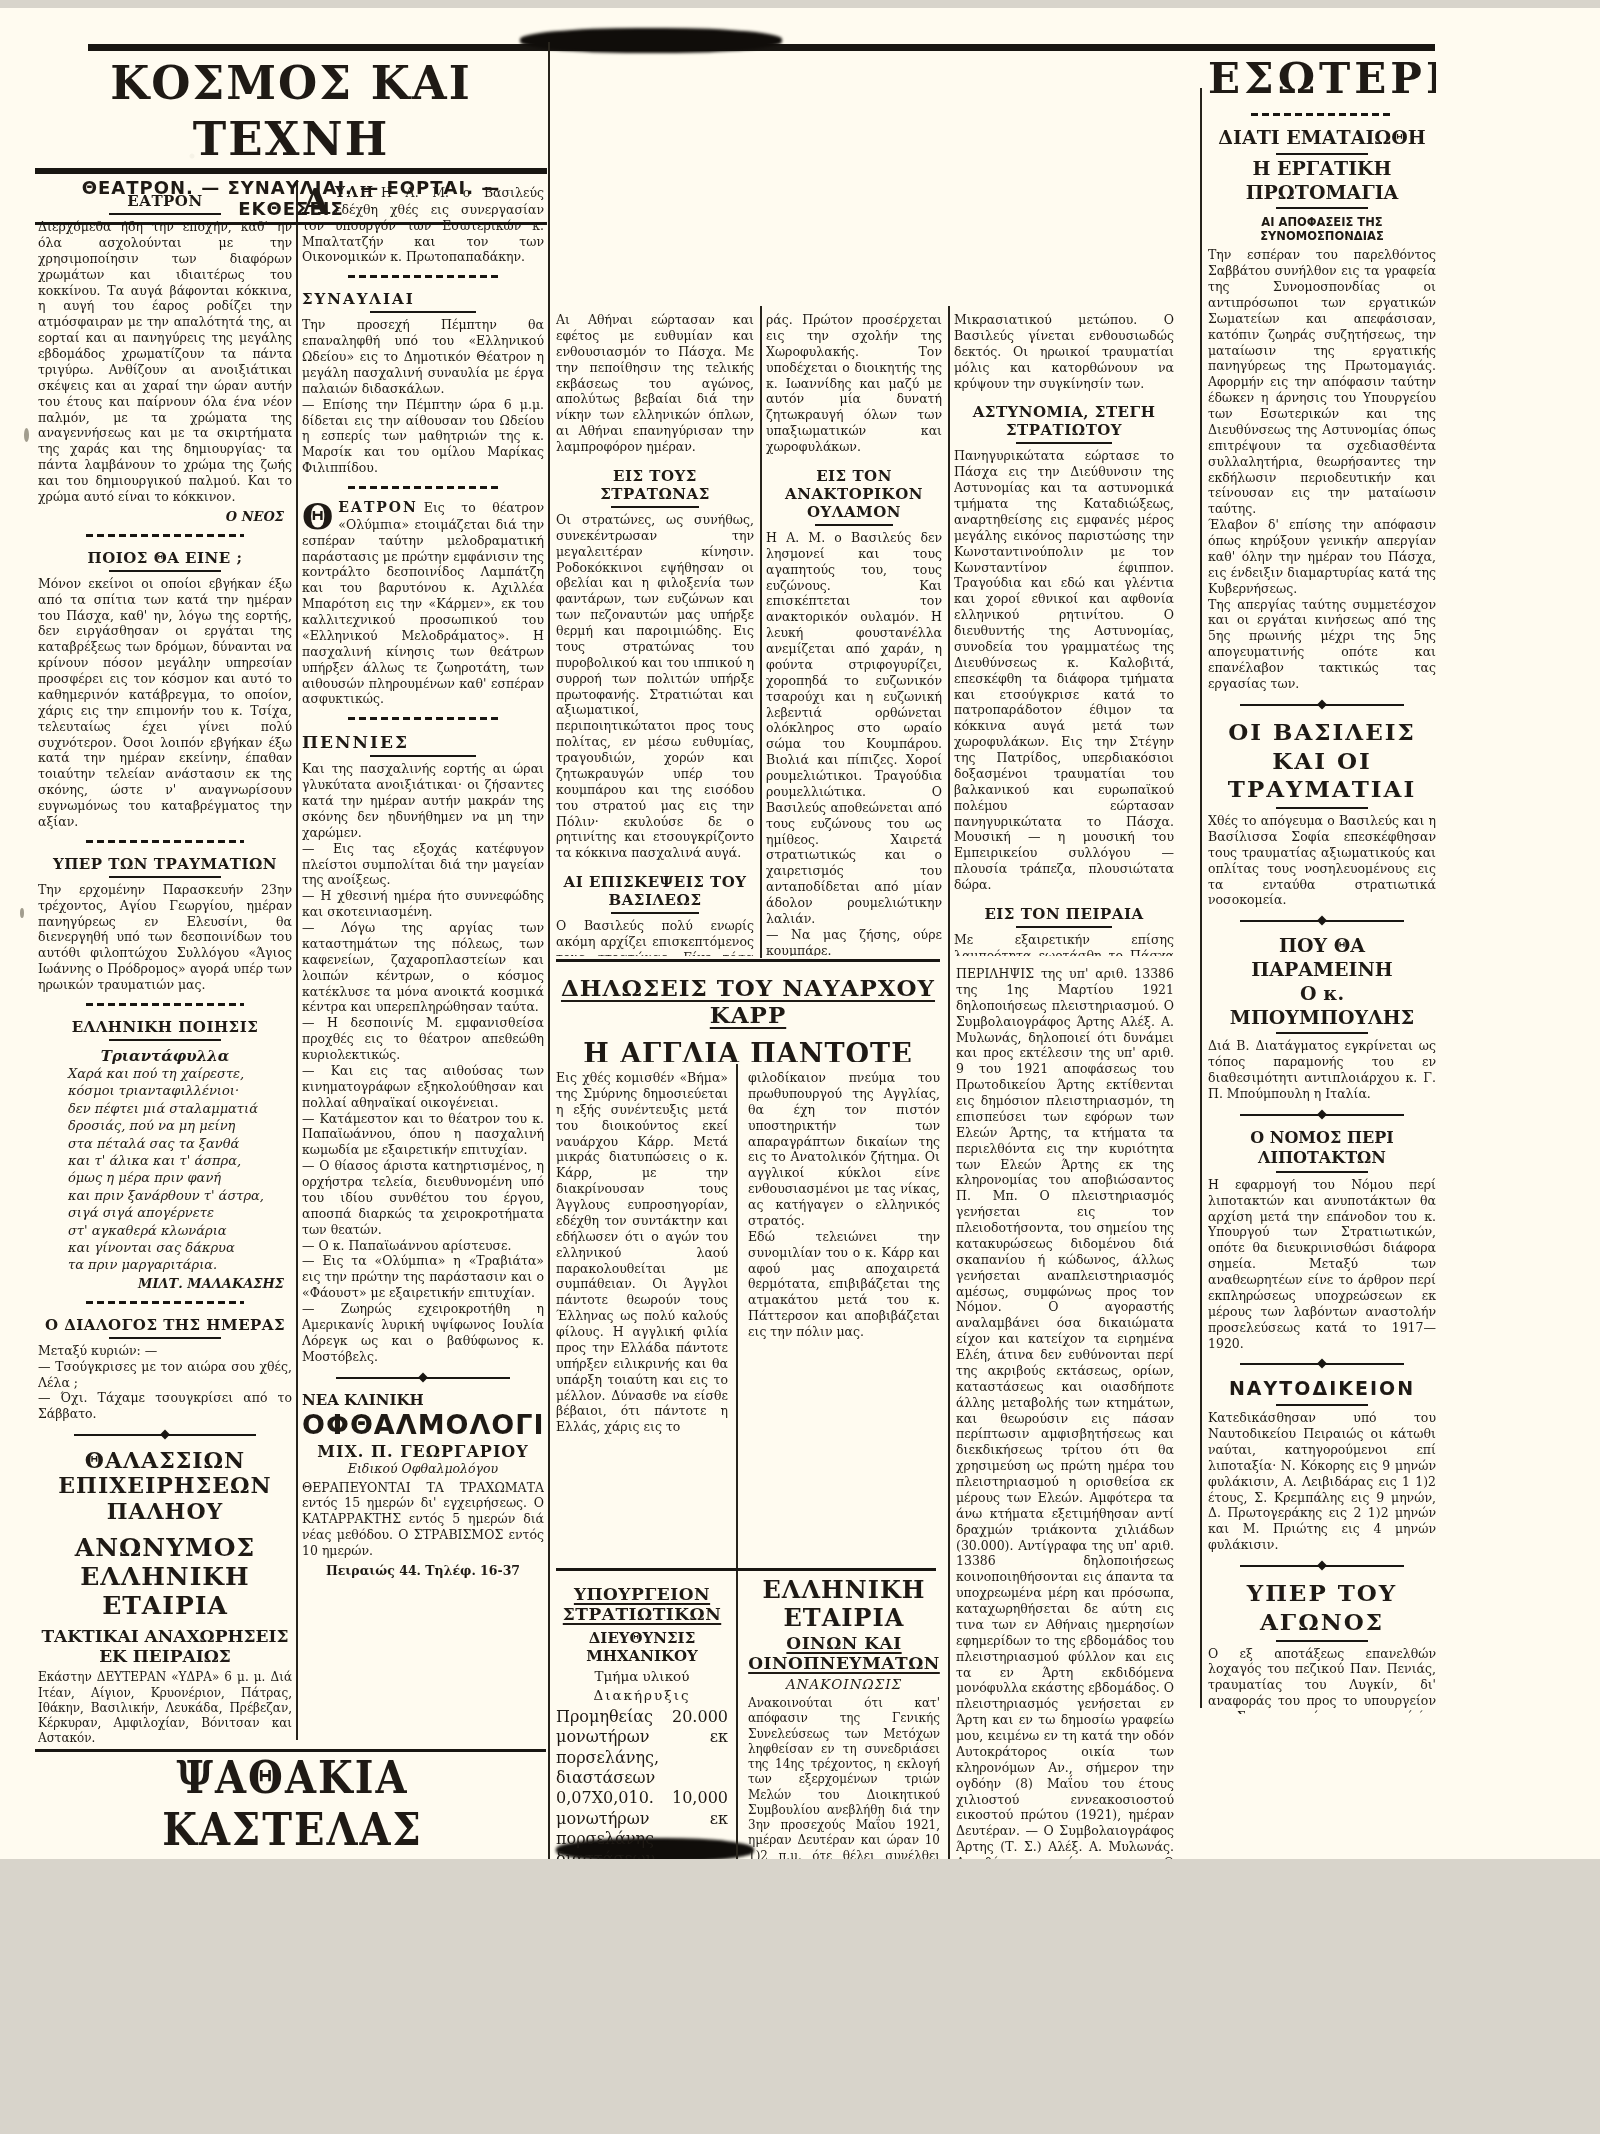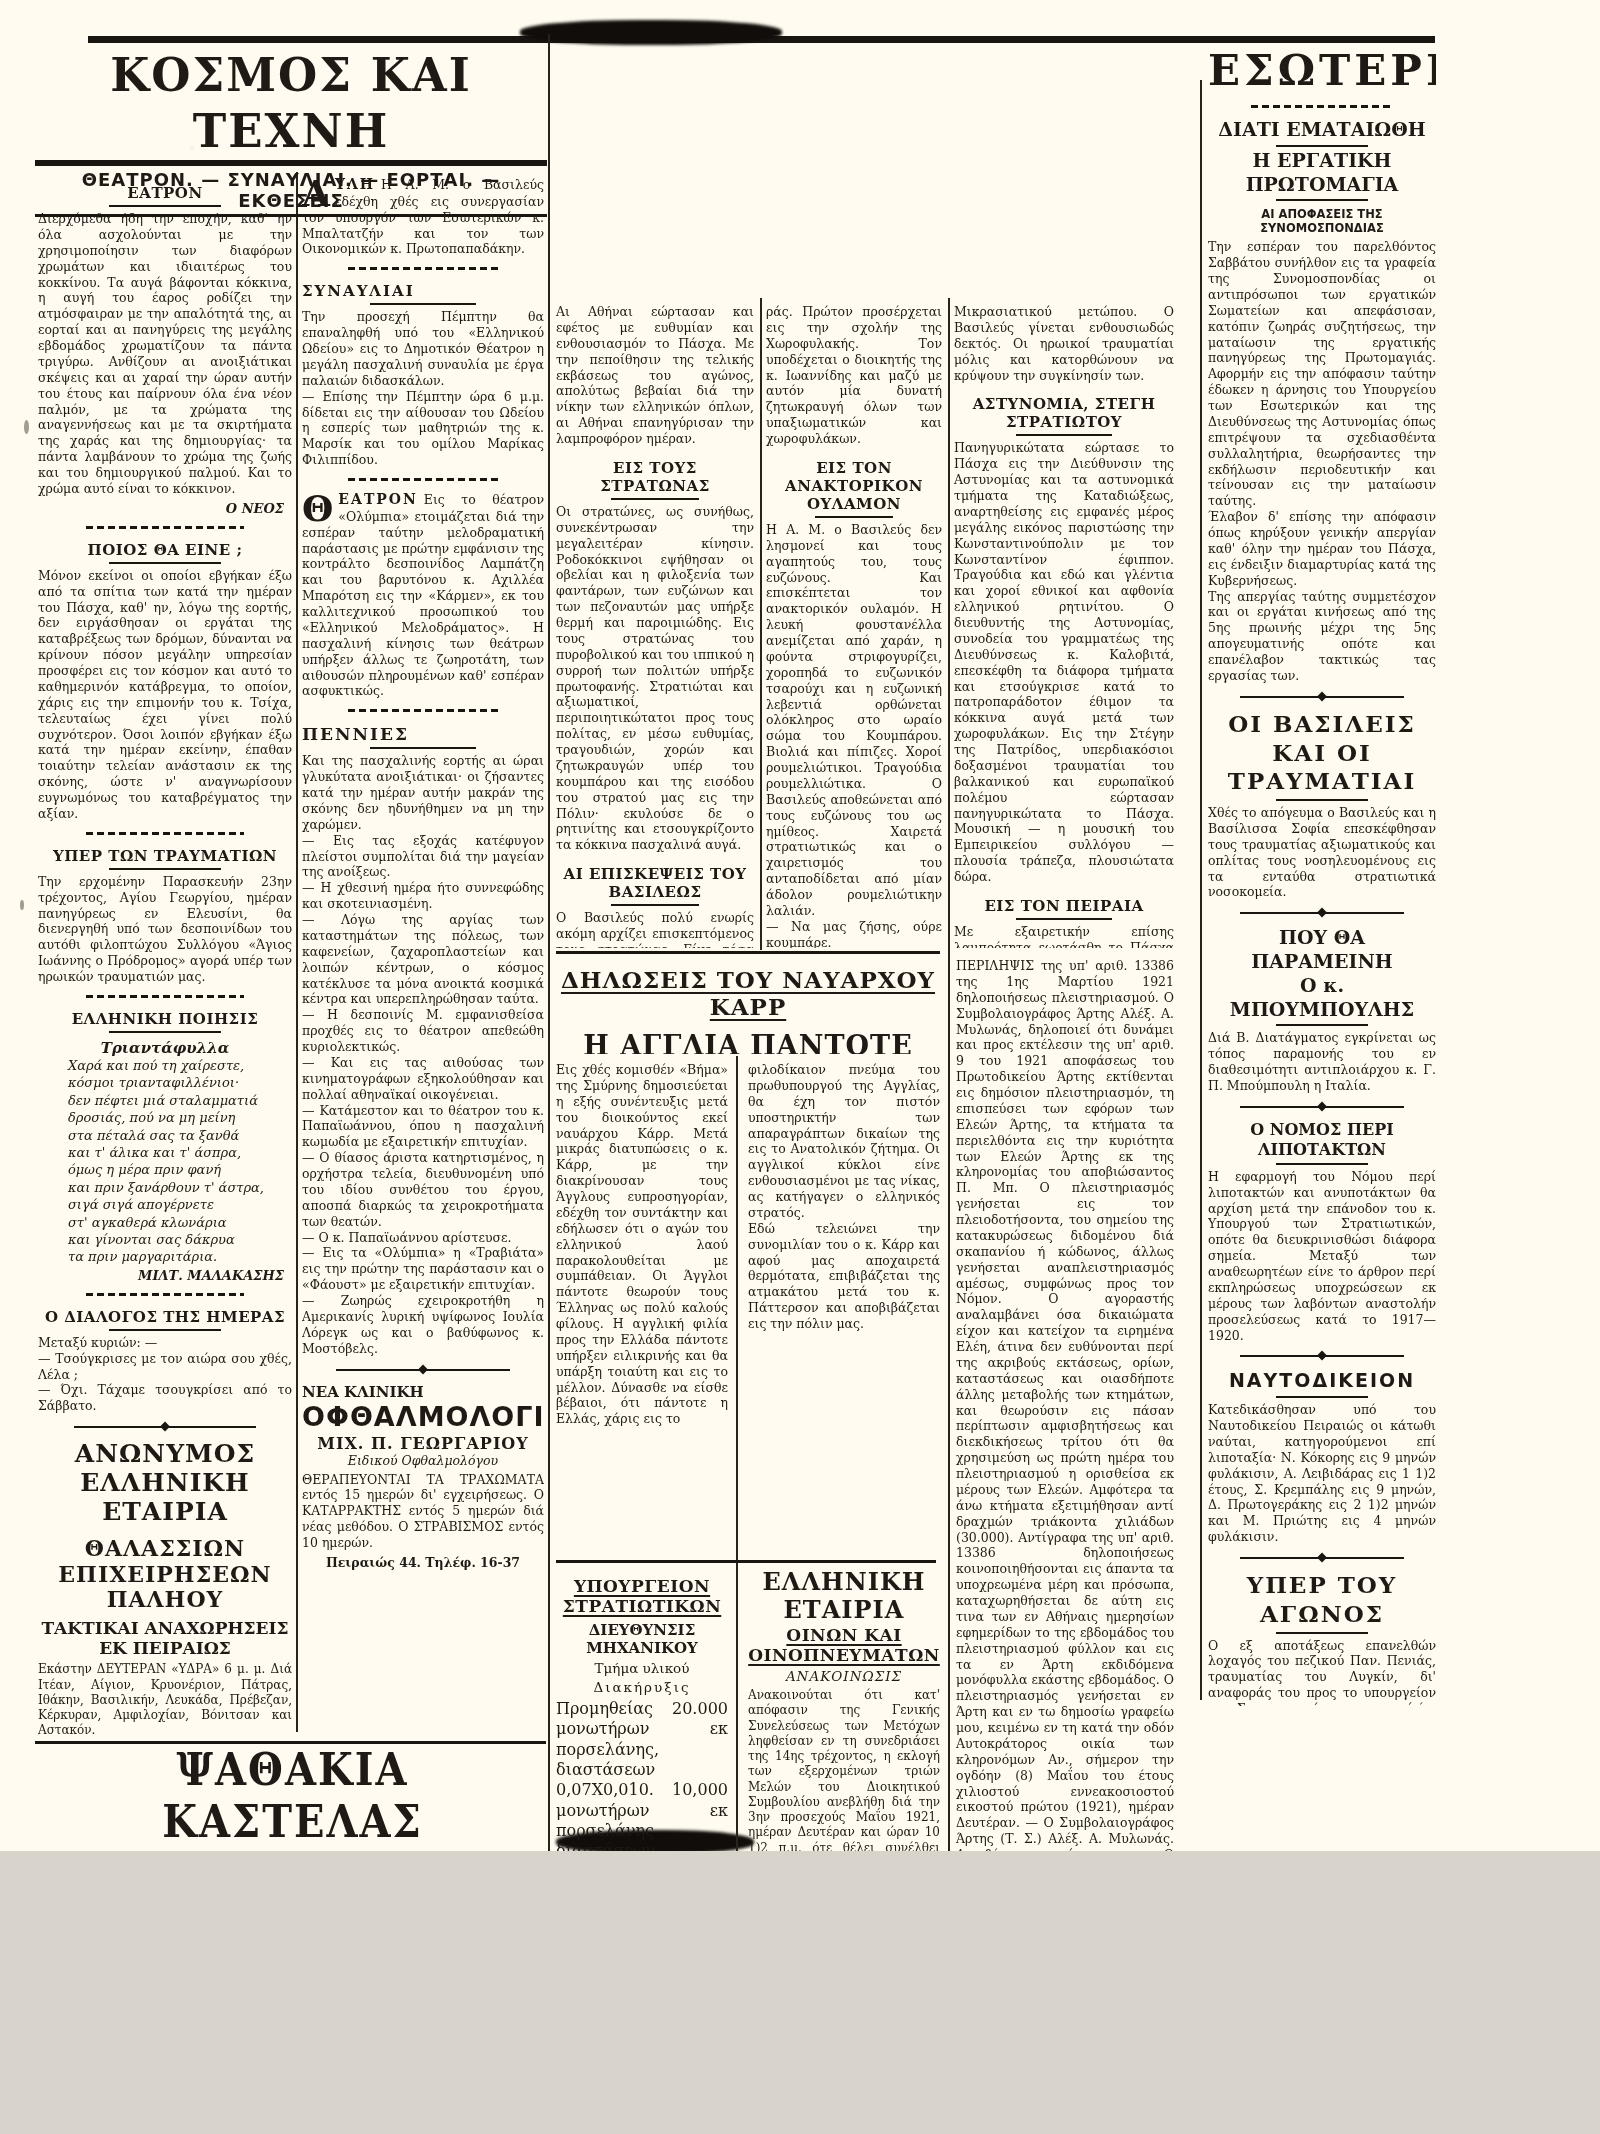--- a/index.html
+++ b/index.html
@@ -1,17 +1,17 @@
 <!DOCTYPE html>
 <html><head>
 <meta charset="utf-8">
 <style>
   html,body{margin:0;padding:0;background:#d8d4cb;}
   .paper{
-    position:relative;width:1600px;height:1851px;margin:0 auto;
+    position:relative;width:1600px;height:1851px;margin:8px auto;
     background:#f6f4ec;
     background-image:
       radial-gradient(circle at 12% 8%, rgba(90,80,60,.05) 0 2px, transparent 3px),
       radial-gradient(circle at 68% 33%, rgba(90,80,60,.05) 0 2px, transparent 3px),
       radial-gradient(circle at 40% 70%, rgba(90,80,60,.04) 0 2px, transparent 3px),
       radial-gradient(circle at 88% 58%, rgba(90,80,60,.04) 0 2px, transparent 3px);
     color:#221e19;
     font-family:"DejaVu Serif","Liberation Serif",serif;
     overflow:hidden;
     filter:contrast(1.04) sepia(.05);
@@ -147,22 +147,22 @@
     </article>
     <div class="wavy"></div>
     <article>
       <div class="sec-title">Ο ΔΙΑΛΟΓΟΣ ΤΗΣ ΗΜΕΡΑΣ</div>
       <div class="bt pre">Μεταξύ κυριών: —
 — Τσούγκρισες με τον αιώρα σου χθές, Λέλα ;
 — Όχι. Τάχαμε τσουγκρίσει από το Σάββατο.</div>
     </article>
     <div class="sep"></div>
     <article>
+      <div class="ad-big" style="font-size:22px;">ΘΑΛΑΣΣΙΩΝ ΕΠΙΧΕΙΡΗΣΕΩΝ ΠΑΛΗΟΥ</div>
       <div class="ad-big">ΑΝΩΝΥΜΟΣ ΕΛΛΗΝΙΚΗ ΕΤΑΙΡΙΑ</div>
-      <div class="ad-big" style="font-size:22px;">ΘΑΛΑΣΣΙΩΝ ΕΠΙΧΕΙΡΗΣΕΩΝ ΠΑΛΗΟΥ</div>
       <div class="ad-mid">ΤΑΚΤΙΚΑΙ ΑΝΑΧΩΡΗΣΕΙΣ</div>
       <div class="ad-mid" style="margin-top:0;">ΕΚ ΠΕΙΡΑΙΩΣ</div>
       <div class="bt pre" style="font-size:12px;">Εκάστην ΔΕΥΤΕΡΑΝ «ΥΔΡΑ» 6 μ. μ. Διά Ιτέαν, Αίγιον, Κρυονέριον, Πάτρας, Ιθάκην, Βασιλικήν, Λευκάδα, Πρέβεζαν, Κέρκυραν, Αμφιλοχίαν, Βόνιτσαν και Αστακόν.
 Εκάστην ΤΕΤΑΡΤΗΝ «Αφροδίτη» 3 μ.μ. Διά Σύρον, Λέρον, Κάλυμνον, Κω, Σύμην, Ρόδον, Πειραιά.
 Εκάστην ΠΕΜΠΤΗΝ μεσημβρ. Διά Χίον, Μυτιλήνην, Δαρδανέλλια, Καλλίπολιν, Ραιδεστόν, Κωνστπολιν.
 Εκάστην ΠΕΜΠΤΗΝ 6 μ. μ. Διά Μονεμβασίαν, Βάτικα, Γύθειον, Γερολιμένα, Λιμένιον και Καλάμας.
 Εκάστην ΤΕΤΑΡΤΗΝ «Αθήναι» 5 μ.μ. Διά Βόλον, Σαλονίκην, Καβάλλαν.
 Εκάστην ΠΑΡΑΣΚΕΥΗΝ διά Κωνστάντζαν, Βόλον, Σύρον και Σάμον.
 Το ατμόπλοιον «ΕΣΠΕΡΙΑ» αναχωρεί εκάστην ΠΑΡΑΣΚΕΥΗΝ διά Χίον και Σμύρνην.
 Εκάστου ΣΑΒΒΑΤΟΝ 6 μ.μ. Διά Χανιά, Ρέθυμνον, Ηράκλειον, ΠΟΡΤ-ΣΑΪΔ, ΑΛΕΞΑΝΔΡΕΙΑΝ, ΠΕΙΡΑΙΑ.</div>

